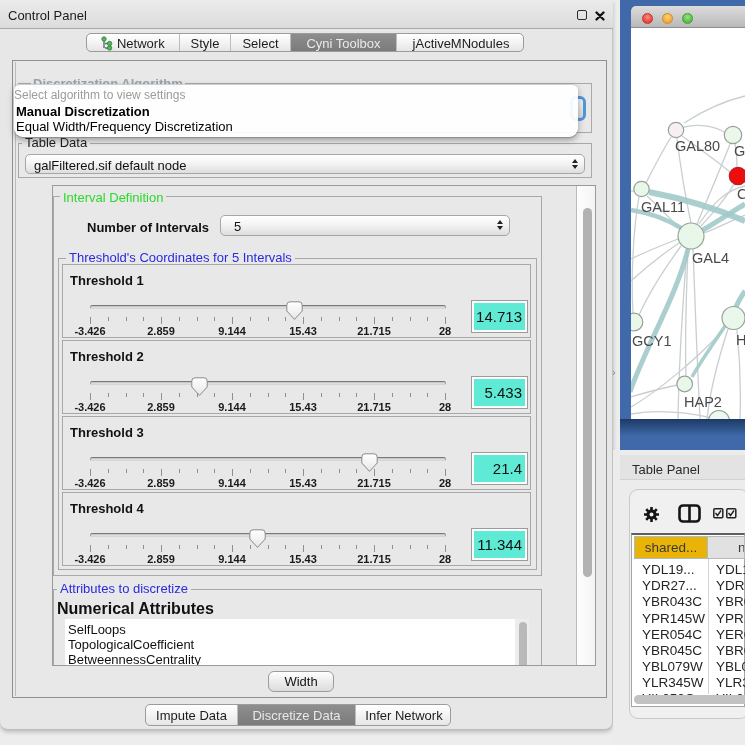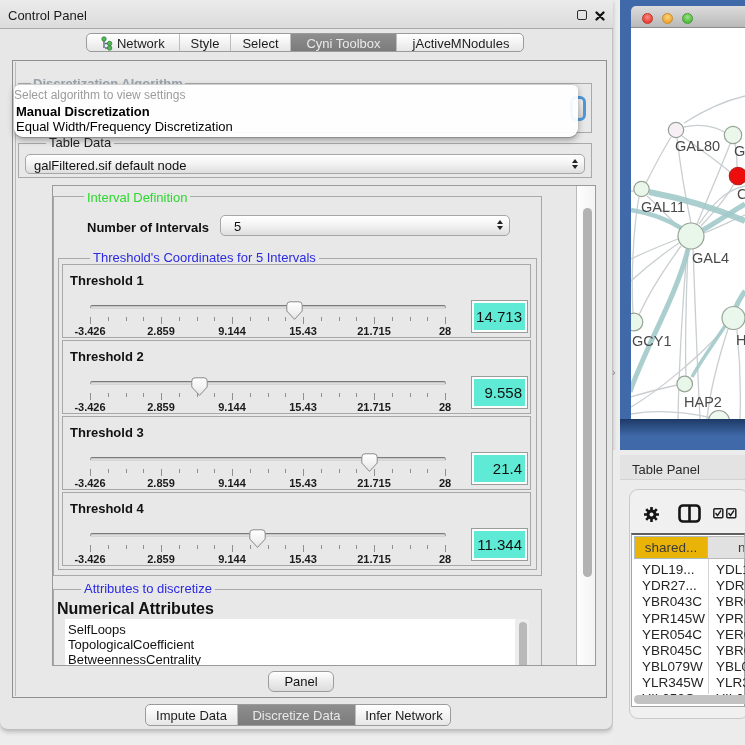--- a/index.html
+++ b/index.html
@@ -7,21 +7,21 @@
   body { background:#ededed; font-family:"Liberation Sans", sans-serif; overflow:hidden; position:relative; }
   .abs { position:absolute; }
   .combo { border:1px solid #a6a6a6; border-radius:5px;
     background:linear-gradient(#ffffff 0%, #f4f4f4 45%, #dedede 100%);
     box-shadow: inset 0 1px 0 #fff; }
   .combo .txt { position:absolute; left:8px; top:2.5px; font-size:13px; color:#111; }
   .arrows { position:absolute; width:7px; }
   .arrows .up { width:0;height:0;border-left:3.5px solid transparent;border-right:3.5px solid transparent;border-bottom:4.5px solid #222; margin-bottom:2px;}
   .arrows .dn { width:0;height:0;border-left:3.5px solid transparent;border-right:3.5px solid transparent;border-top:4.5px solid #222;}
   .tbox { border:1px solid #a9a9a9; }
-  .tlabel { position:absolute; background:#e8e8e8; padding:0 3px; font-size:13px; line-height:13px;margin-left:24px; }
+  .tlabel { position:absolute; background:#e8e8e8; padding:0 3px; font-size:13px; line-height:13px; }
   .seg { position:absolute; border:1px solid #9b9b9b; border-radius:5px;
     background:linear-gradient(#ffffff, #f2f2f2 55%, #e6e6e6); overflow:hidden;
     font-size:13px; color:#1c1c1c; }
   .seg .s { position:absolute; top:0; height:100%; text-align:center; border-right:1px solid #bdbdbd; }
   .seg .s:last-child { border-right:none; }
   .seg .sel { background:linear-gradient(#8e8e8e,#7b7b7b); color:#e9e9e9; }
   .thblock { position:absolute; left:64px; width:469px; height:74px; border:1px solid #a8a8a8; }
   .thname { position:absolute; left:7px; top:8px; font-weight:bold; font-size:13px; color:#111; }
   .track { position:absolute; left:27px; top:40px; width:356px; height:4px; border-radius:2px;
     background:linear-gradient(#bdbdbd,#e8e8e8); border:1px solid #7a7a7a; border-bottom-color:#d6d6d6; border-left-color:#9a9a9a; border-right-color:#9a9a9a;}
@@ -168,21 +168,21 @@
       <svg class="thumb" style="left:128px;" width="17" height="19" viewBox="0 0 17 19">
           <defs>
             <linearGradient id="tg2" x1="0" y1="0" x2="0" y2="1">
               <stop offset="0" stop-color="#ffffff"></stop>
               <stop offset="0.55" stop-color="#f2f2f2"></stop>
               <stop offset="1" stop-color="#e4e4e4"></stop>
             </linearGradient>
           </defs>
           <path d="M4,0.8 L13,0.8 Q16.2,0.8 16.2,4 L16.2,10 L8.5,18.4 L0.8,10 L0.8,4 Q0.8,0.8 4,0.8 Z" fill="url(#tg2)" stroke="#8a8a8a" stroke-width="1"></path>
         </svg>
-      <div class="field">9.558</div>
+      <div class="field">5.433</div>
     </div>
     <div class="thblock" style="left:9px;top:230px;">
       <div class="thname">Threshold 3</div>
       <div class="track"></div>
       <div class="tick" style="left:27.00px;top:52px;height:6.5px;"></div>
       <div class="tick" style="left:44.80px;top:52px;height:3.5px;"></div>
       <div class="tick" style="left:62.50px;top:52px;height:3.5px;"></div>
       <div class="tick" style="left:80.20px;top:52px;height:3.5px;"></div>
       <div class="tick" style="left:98.00px;top:52px;height:6.5px;"></div>
       <div class="tick" style="left:115.80px;top:52px;height:3.5px;"></div>
@@ -272,21 +272,21 @@
     </div>
     <div class="abs" style="left:462px;top:433px;width:14px;height:80px;background:#ededed;"></div>
     <div class="abs" style="left:466px;top:436px;width:8px;height:70px;border-radius:4px;background:#b9b9b9;"></div>
 
     <div class="abs" style="left:523px;top:0;width:19px;height:479px;background:linear-gradient(90deg,#fdfdfd,#f4f4f4);border-left:1px solid #bbbbbb;"></div>
     <div class="abs" style="left:530px;top:22px;width:9px;height:369px;border-radius:4.5px;background:#b2b2b2;"></div>
 
   </div>
 </div>
 
-<div class="abs" style="left:268px;top:671px;width:66px;height:21px;border:1px solid #9c9c9c;border-radius:6px;background:linear-gradient(#ffffff,#ececec 50%,#dcdcdc);text-align:center;font-size:13px;line-height:19px;color:#111;">Panel</div>
+<div class="abs" style="left:268px;top:671px;width:66px;height:21px;border:1px solid #9c9c9c;border-radius:6px;background:linear-gradient(#ffffff,#ececec 50%,#dcdcdc);text-align:center;font-size:13px;line-height:19px;color:#111;">Width</div>
 
 <div class="seg" style="left:145px;top:704px;width:306px;height:22px;">
   <div class="s" style="left:0;width:92px;line-height:21px;">Impute Data</div>
   <div class="s sel" style="left:92px;width:118px;line-height:21px;">Discretize Data</div>
   <div class="s" style="left:210px;width:96px;line-height:21px;">Infer Network</div>
 </div>
 
 <div class="abs" style="left:612px;top:366px;font-size:11px;color:#8a8a8a;">›</div>
 
 <div class="abs" style="left:620px;top:0;width:125px;height:450px;background:#3f69a8;"></div>

